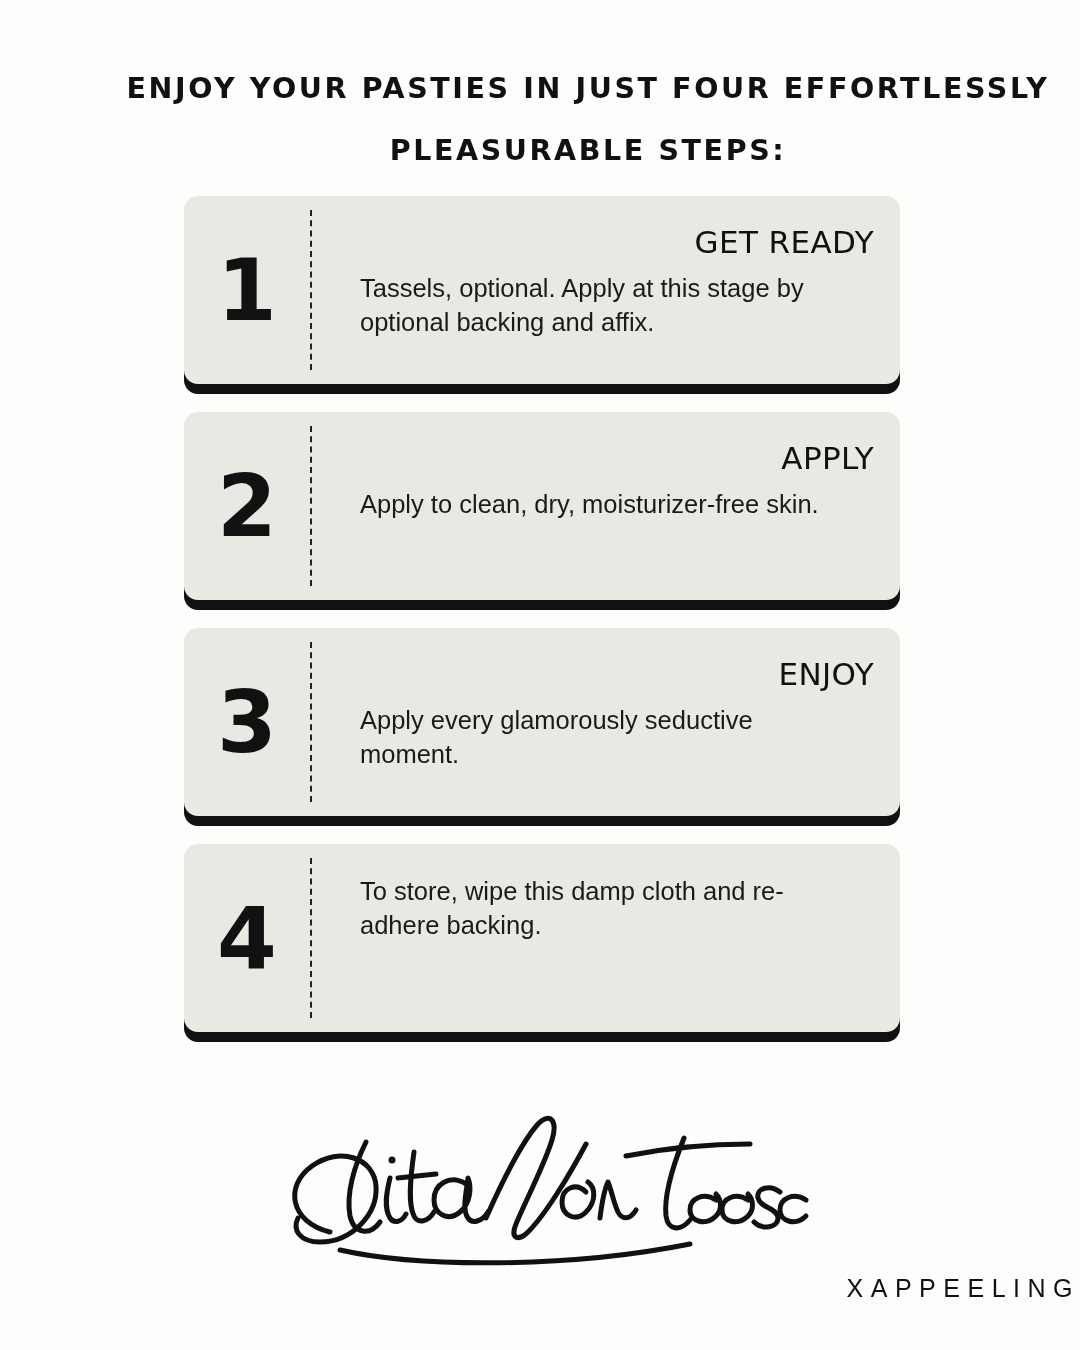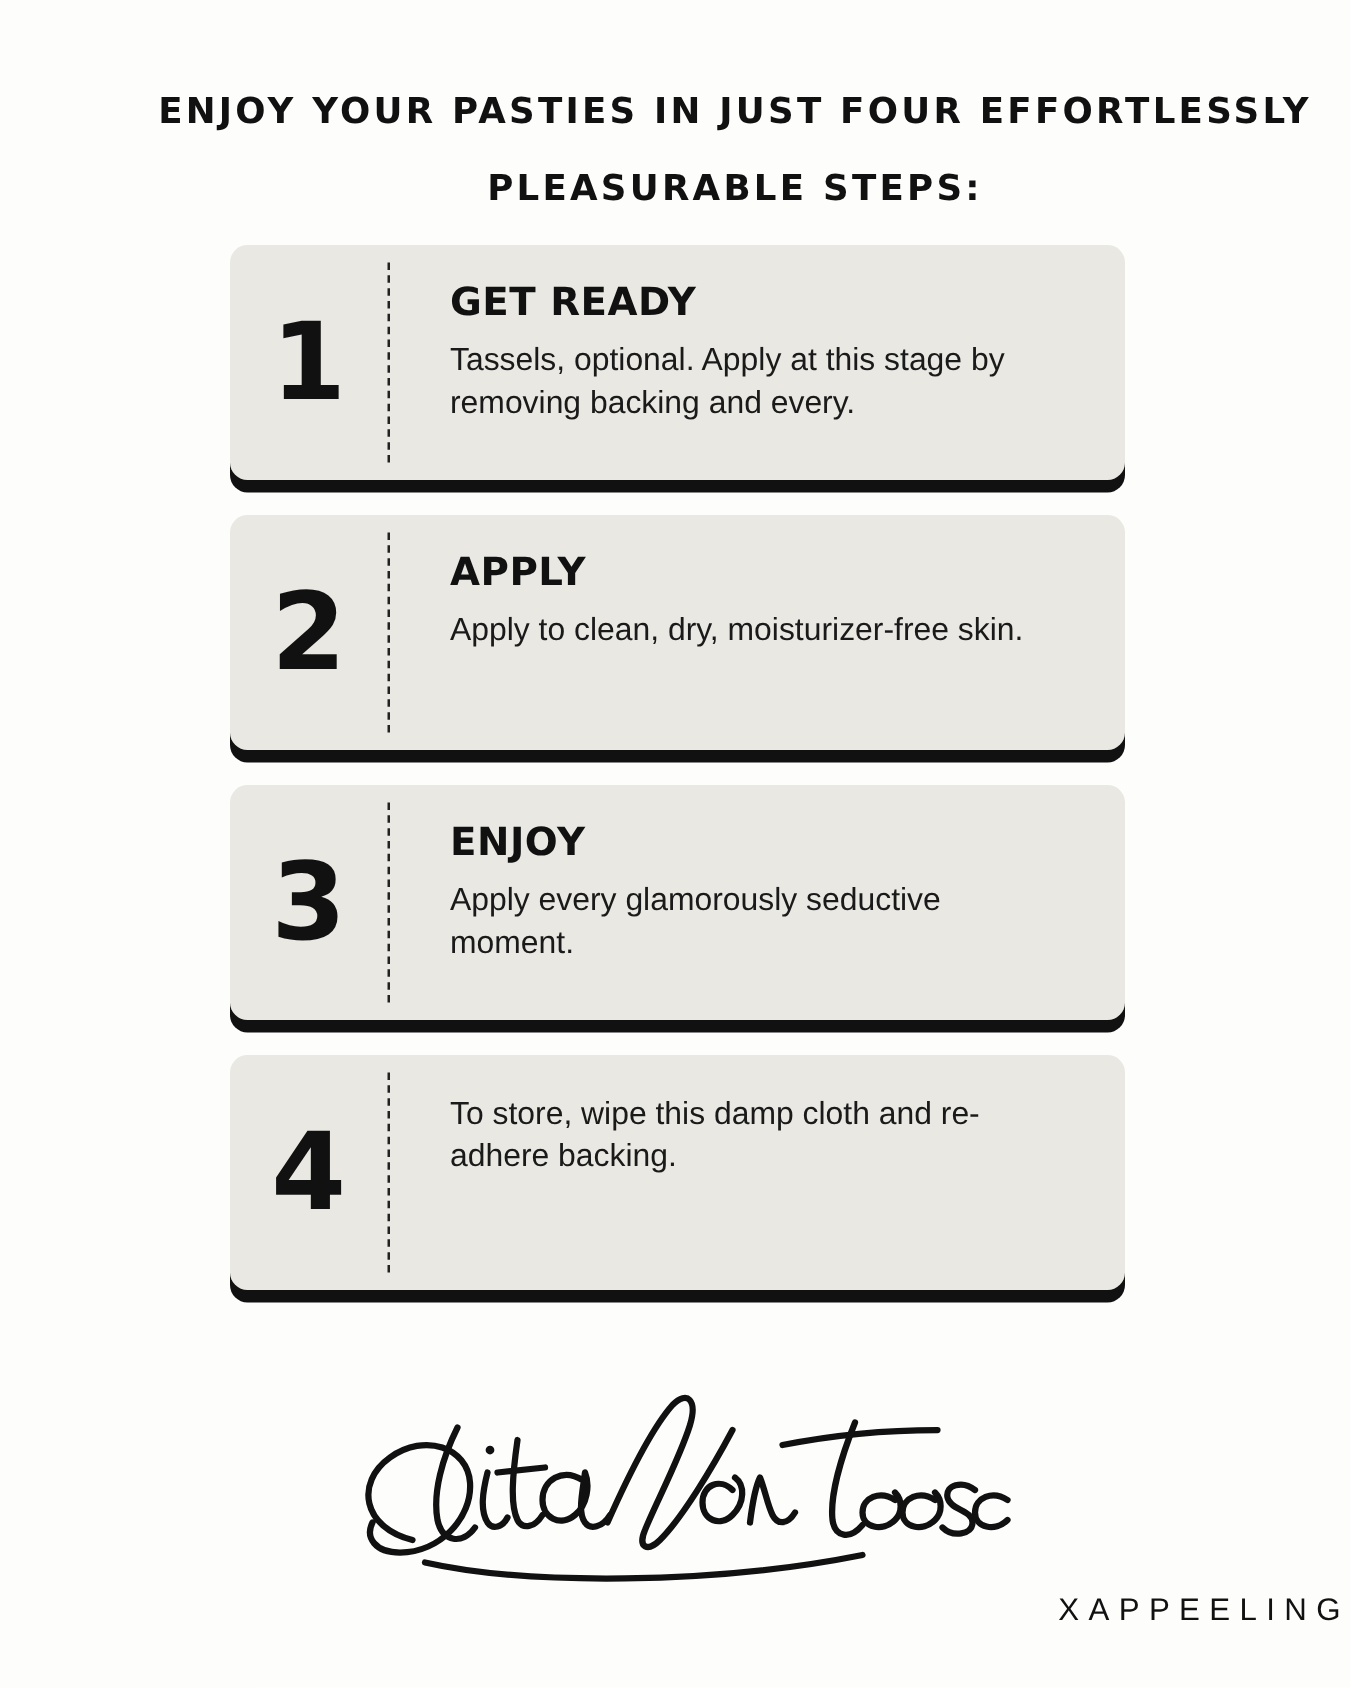--- a/index.html
+++ b/index.html
@@ -97,27 +97,28 @@
   }
 
   .step-body {
     flex: 1 1 auto;
     padding: 30px 26px 0 48px;
     box-sizing: border-box;
   }
 
   .step-title {
     font-family: "DejaVu Sans", sans-serif;
-    font-weight: 700;
+    font-weight: 400;
     font-size: 31px;
     letter-spacing: 0.4px;
     line-height: 1.05;
     color: #111111;
     text-transform: uppercase;
     margin-bottom: 12px;
+    text-align: right;
   }
 
   .step-desc {
     font-family: "Liberation Sans", sans-serif;
     font-weight: 400;
     font-size: 25.5px;
     line-height: 34px;
     color: #1a1a1a;
     max-width: 490px;
   }
@@ -157,21 +158,21 @@
 
   <div class="steps">
 
     <div class="step-wrap">
       <div class="step-shadow"></div>
       <div class="step-card">
         <div class="step-number">1</div>
         <div class="divider"></div>
         <div class="step-body">
           <div class="step-title">GET READY</div>
-          <div class="step-desc">Tassels, optional. Apply at this stage by removing backing and every.</div>
+          <div class="step-desc">Tassels, optional. Apply at this stage by optional backing and affix.</div>
         </div>
       </div>
     </div>
 
     <div class="step-wrap">
       <div class="step-shadow"></div>
       <div class="step-card">
         <div class="step-number">2</div>
         <div class="divider"></div>
         <div class="step-body">

